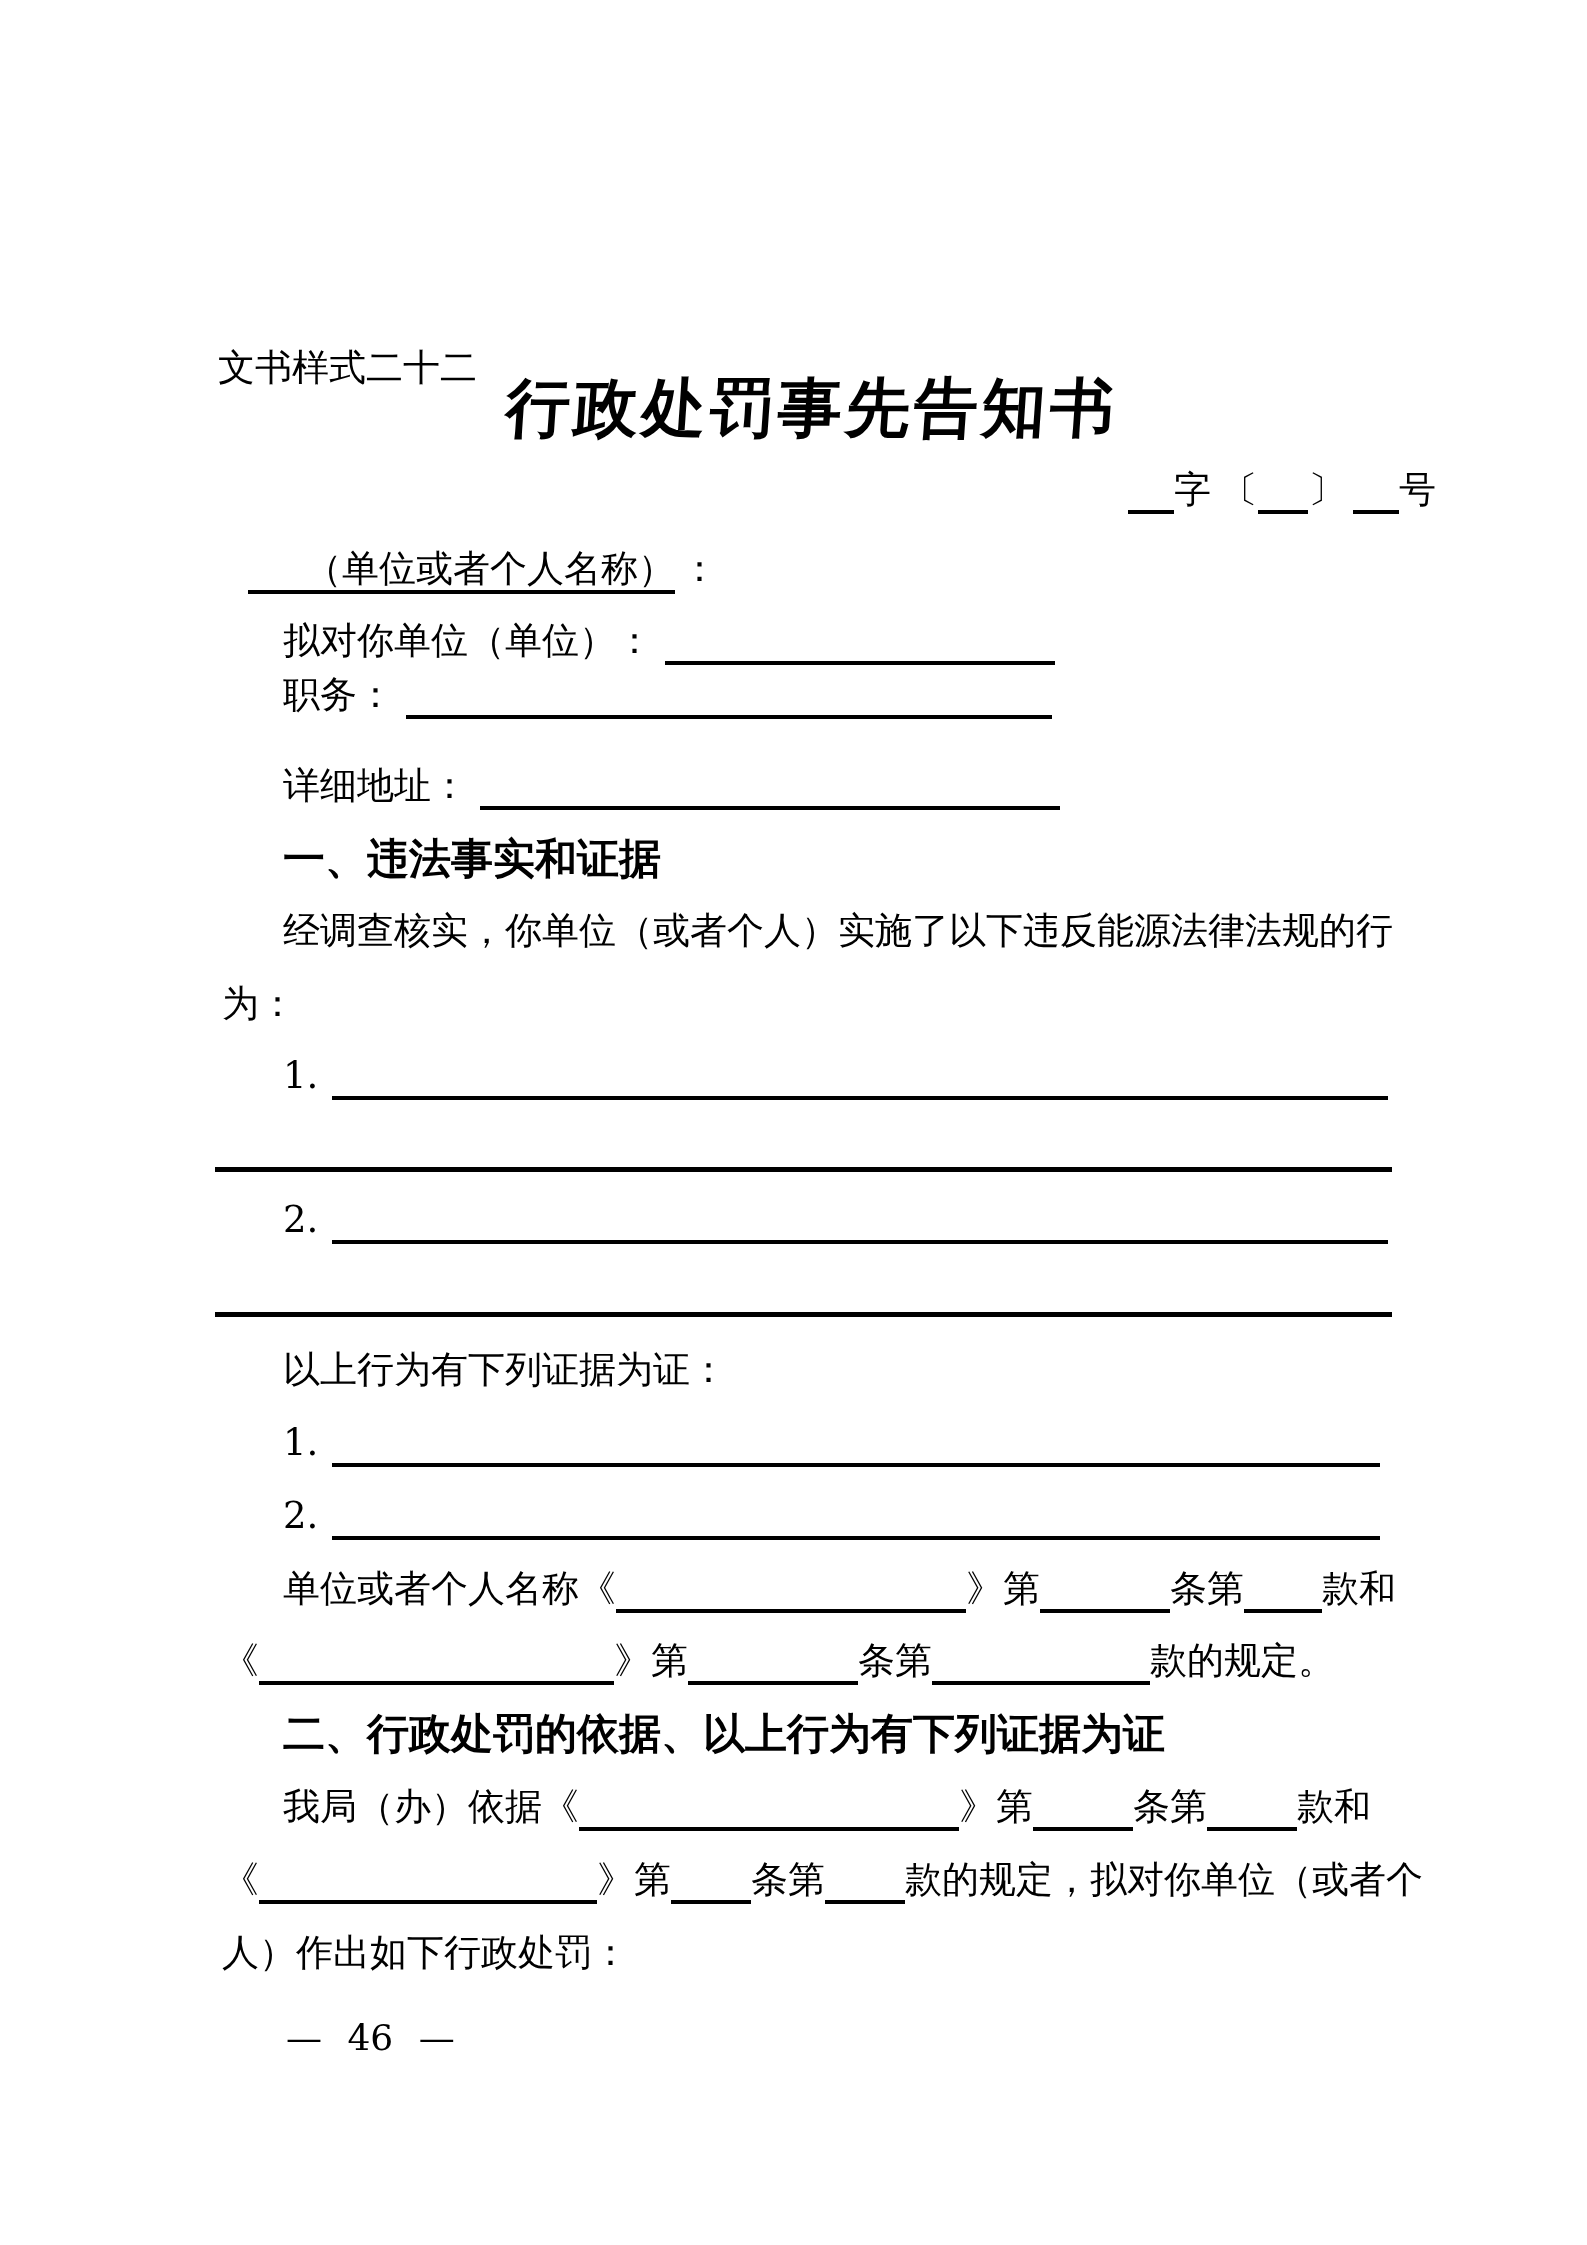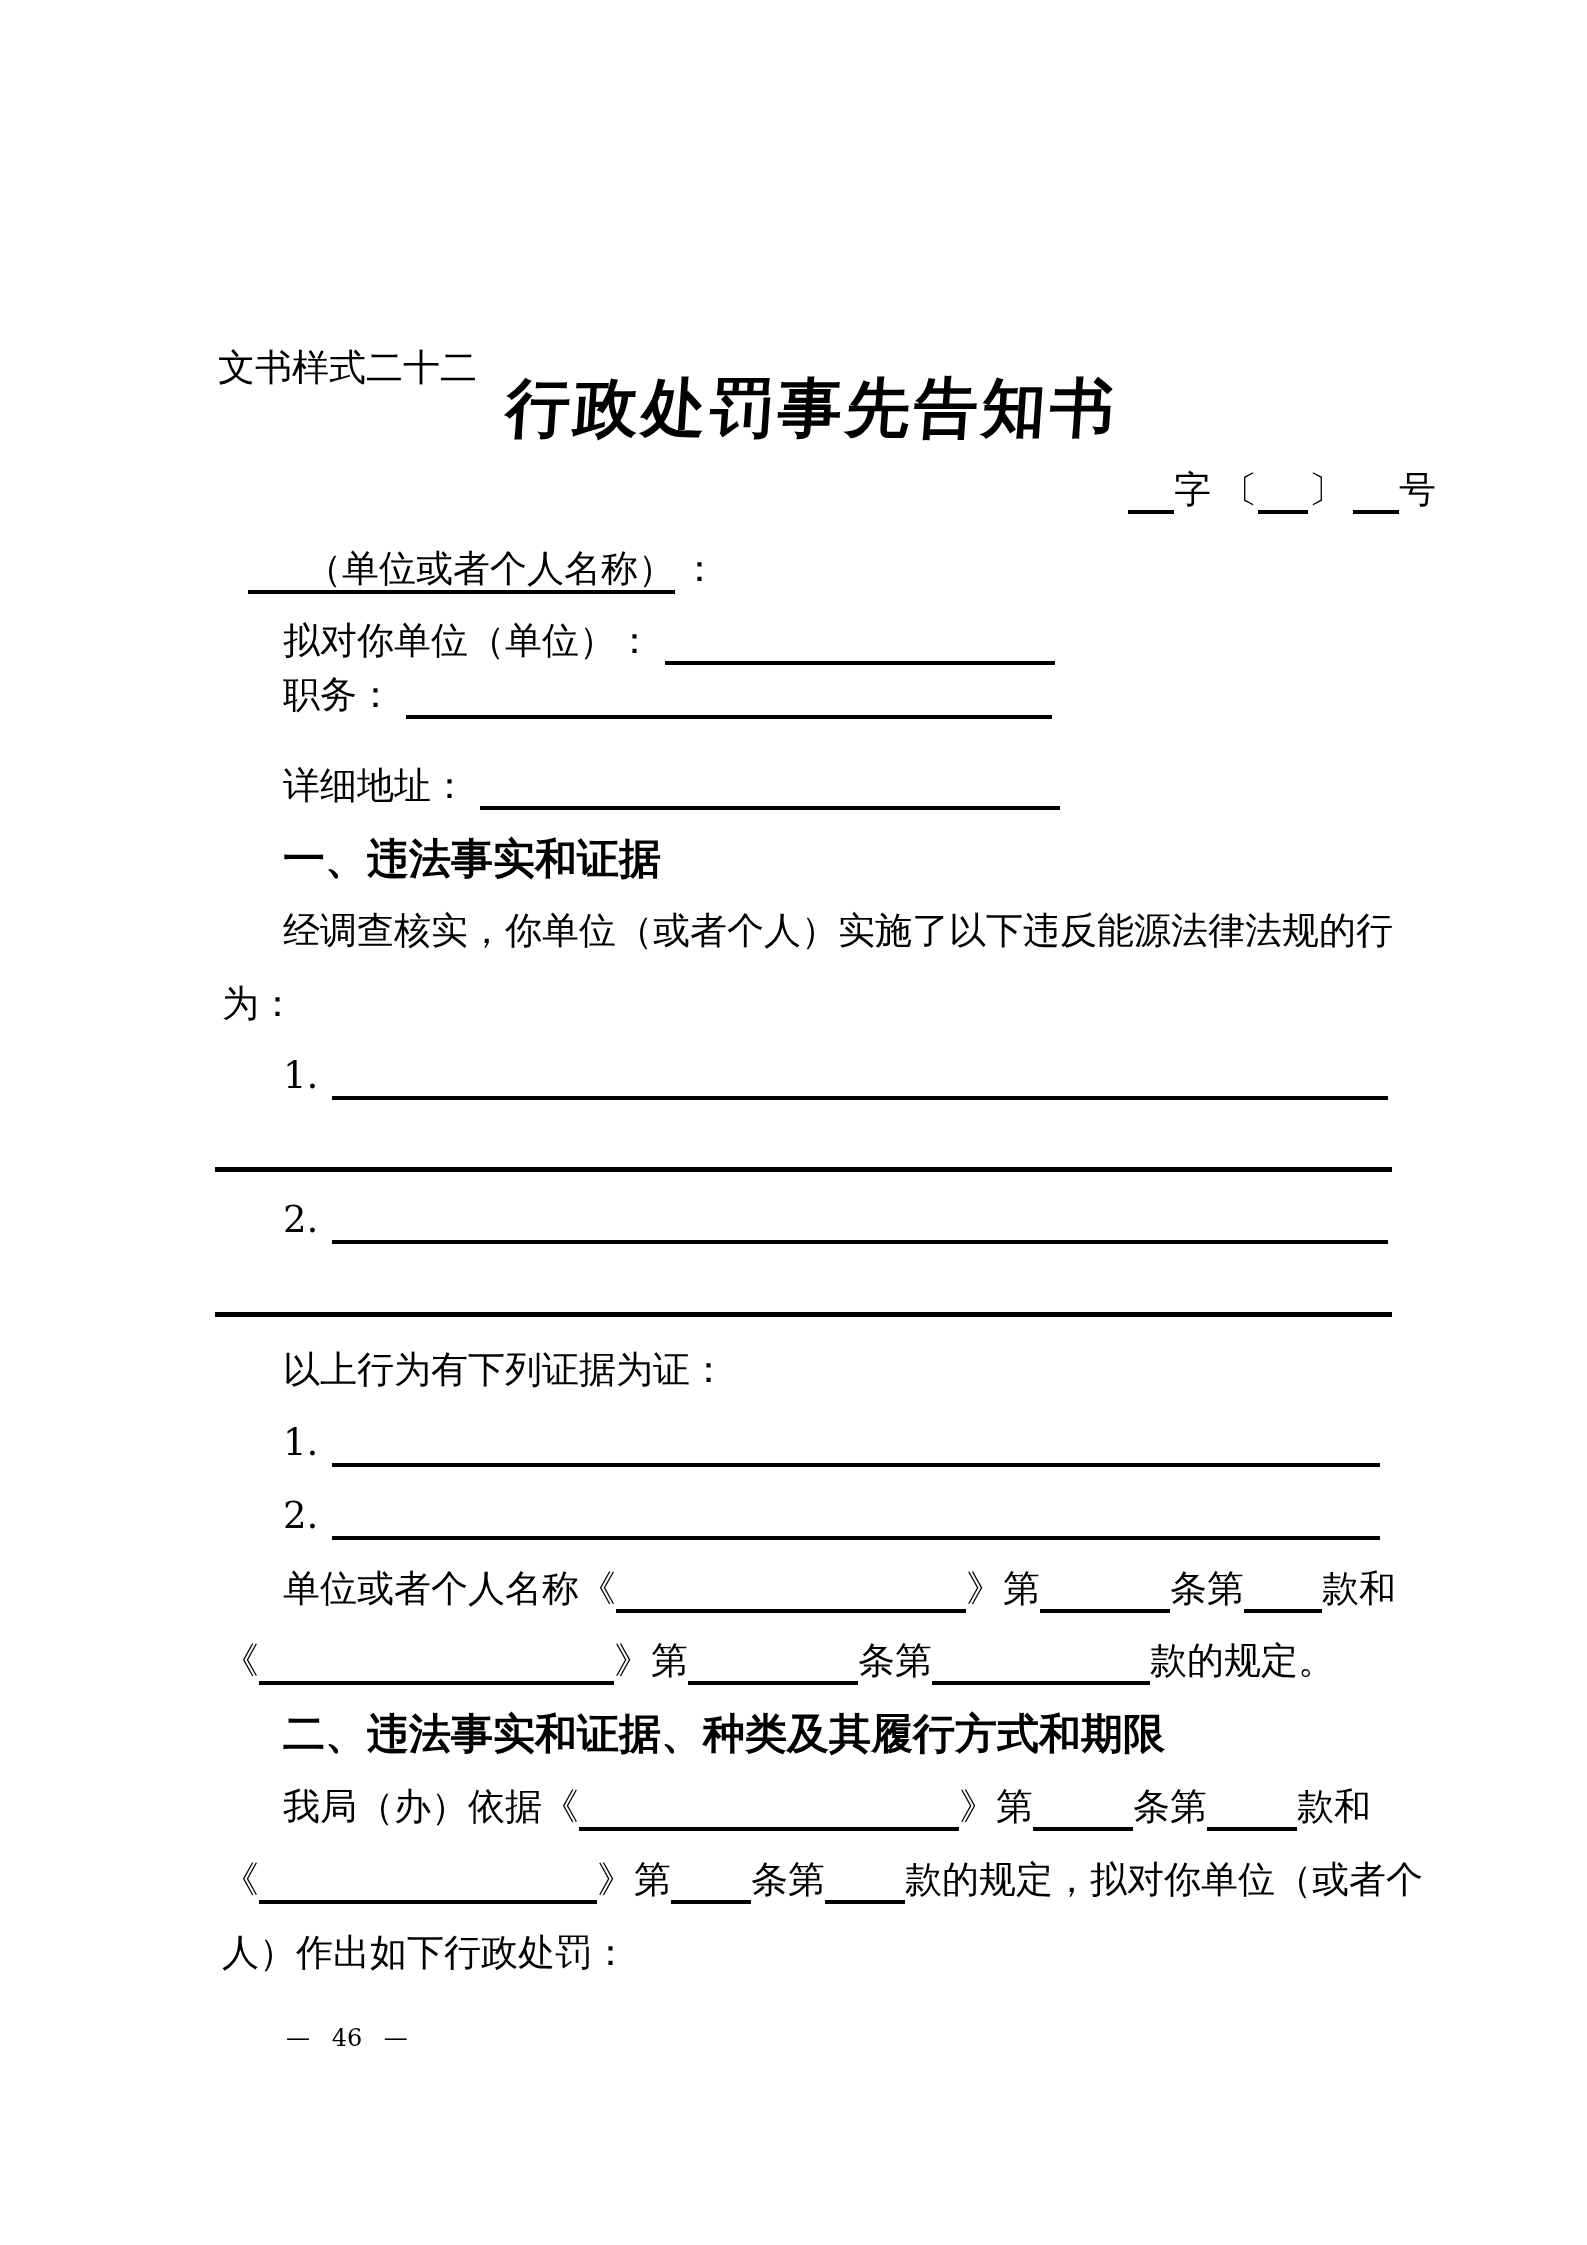--- a/index.html
+++ b/index.html
@@ -49,21 +49,21 @@
     font-size:64px;
     font-weight:bold;
     letter-spacing:4px;
     line-height:100px;
     font-family:"DejaVu Serif","Liberation Serif",serif;
   }
   .number-row{position:absolute;left:1128px;top:466px;font-size:37px;line-height:48px;white-space:nowrap;}
   .nblank{display:inline-block;border-bottom:4px solid #000;height:40px;vertical-align:bottom;}
   .footer-page-number{
     position:absolute;left:286px;top:2016px;
-    font-size:24px;line-height:44px;word-spacing:14px;
+    font-size:36px;line-height:44px;word-spacing:14px;
   }
   .num{display:inline-block;margin-right:14px;}
 </style>
 </head>
 <body>
 
 <div class="page">
 
   <div class="doc-label">文书样式二十二</div>
 
@@ -117,21 +117,21 @@
   </div>
 
   <div class="row indent" style="top:1565px">
     <span>单位或者个人名称</span><span>《</span><span class="blank" style="width:350px"></span><span>》第</span><span class="blank" style="width:130px"></span><span>条第</span><span class="blank" style="width:78px"></span><span>款和</span>
   </div>
 
   <div class="row" style="top:1637px">
     <span>《</span><span class="blank" style="width:355px"></span><span>》第</span><span class="blank" style="width:170px"></span><span>条第</span><span class="blank" style="width:218px"></span><span>款的规定。</span>
   </div>
 
-  <div class="row indent bold-heading" style="top:1710px">二、违法事实和证据、种类及其履行方式和期限</div>
+  <div class="row indent bold-heading" style="top:1710px">二、行政处罚的依据、以上行为有下列证据为证</div>
 
   <div class="row indent" style="top:1783px">
     <span>我局（办）依据</span><span>《</span><span class="blank" style="width:380px"></span><span>》第</span><span class="blank" style="width:100px"></span><span>条第</span><span class="blank" style="width:90px"></span><span>款和</span>
   </div>
 
   <div class="row" style="top:1929px">人）作出如下行政处罚：</div>
 
   <div class="row" style="top:1856px">
     <span>《</span><span class="blank" style="width:338px"></span><span>》第</span><span class="blank" style="width:80px"></span><span>条第</span><span class="blank" style="width:80px"></span><span>款的规定，拟对你单位（或者个</span>
   </div>

